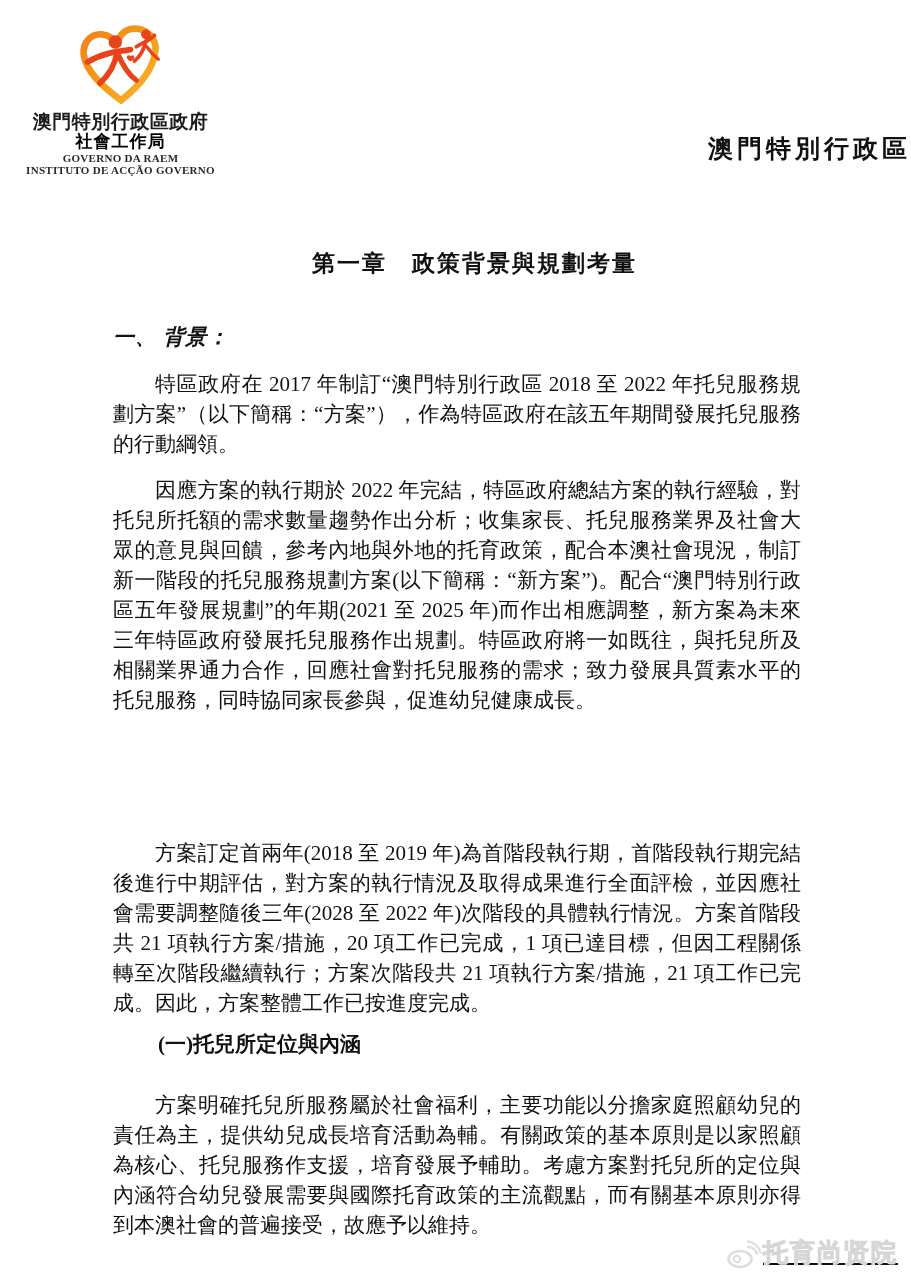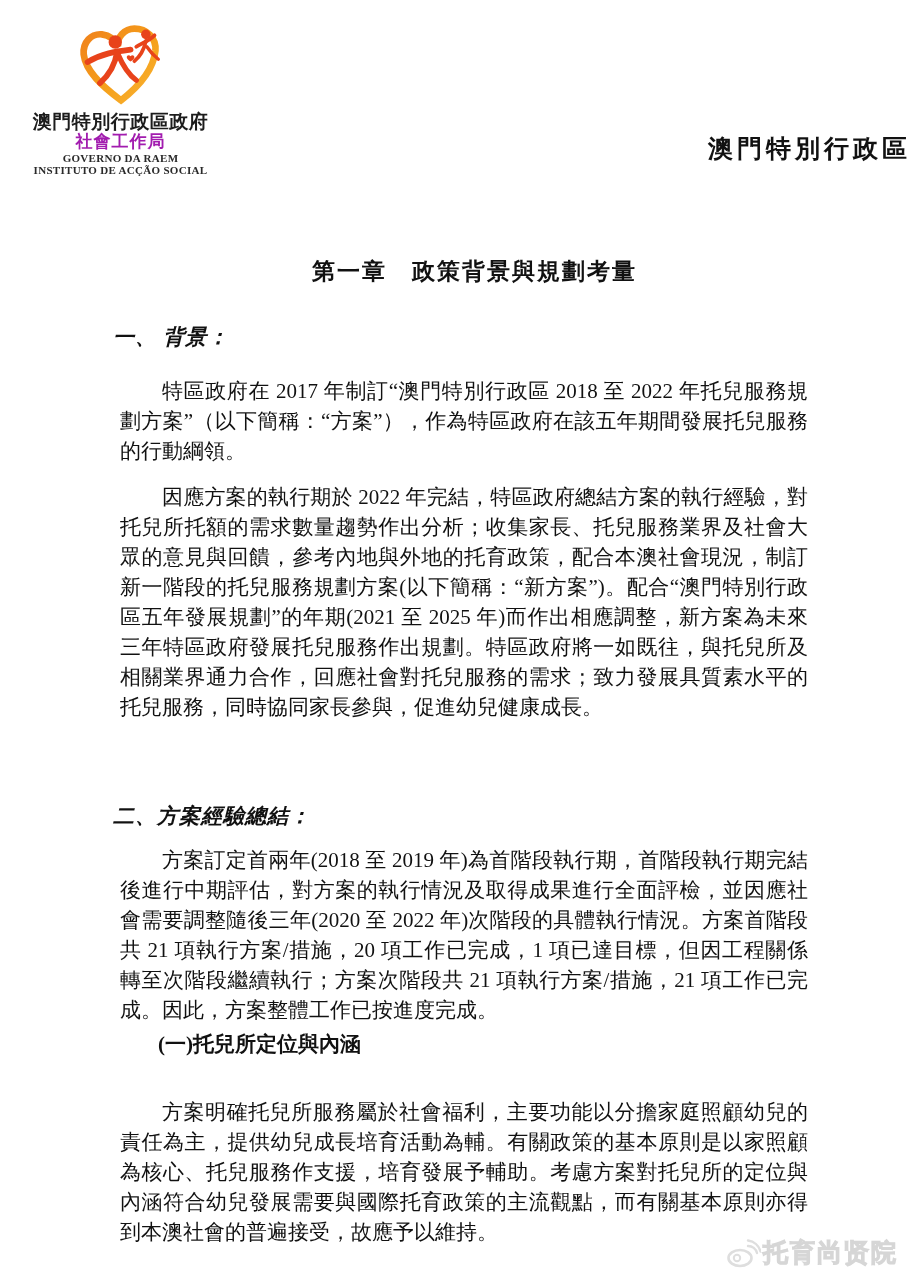--- a/index.html
+++ b/index.html
@@ -14,63 +14,64 @@
   
   .org-block{position:absolute;left:18px;top:20px;width:205px;text-align:center;}
   .org-logo{display:block;margin:0 auto;width:96px;height:88px;}
   .org-zh1{
     font-family:"Liberation Sans","DejaVu Sans",sans-serif;
     font-weight:bold;font-size:19px;line-height:21px;color:#1c1c1c;letter-spacing:0.5px;
     white-space:nowrap;margin-top:3px;
   }
   .org-zh2{
     font-family:"Liberation Sans","DejaVu Sans",sans-serif;
-    font-weight:bold;font-size:17px;line-height:20px;color:#a21caf;letter-spacing:1px;
+    font-weight:bold;font-size:17px;line-height:20px;color:#000000;letter-spacing:1px;
     white-space:nowrap;
   }
   .org-pt{
     font-family:Liberation Serif, serif;
     font-weight:bold;font-size:11px;line-height:12px;color:#2a2a2a;letter-spacing:0.3px;
     white-space:nowrap;
   }
   
   .title-block{position:absolute;left:0;right:0;top:131px;text-align:right;padding-left:30px;}
   .title-line1{font-size:25px;font-weight:bold;line-height:36px;letter-spacing:4px;}
   .title-line2{font-size:25px;font-weight:bold;line-height:36px;letter-spacing:2px;}
   .chapter{
     position:absolute;left:0;right:0;top:248px;text-align:center;padding-left:38px;
-    font-size:23px;font-weight:bold;letter-spacing:2px;margin:8px;
+    font-size:23px;font-weight:bold;letter-spacing:2px;margin:0;
   }
   
   .sec-heading{
     position:absolute;left:113px;
     font-size:21px;font-weight:bold;letter-spacing:1px;white-space:nowrap;font-style:italic;
   }
   .sec-heading.s1{top:323px;}
   .sec-heading.s2{top:802px;}
   .body-para{
-    position:absolute;left:113px;width:688px;margin:7px;
+    position:absolute;left:113px;width:688px;margin:0;
     font-size:21px;line-height:30px;
     text-align:justify;text-indent:2em;
     letter-spacing:0px;
   }
   .p1{top:369px;}
   .p2{top:475px;}
   .p3{top:838px;}
   .p4{top:1090px;}
   .sub-heading{
     position:absolute;left:113px;top:1030px;
     font-size:21px;font-weight:bold;white-space:nowrap;text-align:right;
   }
   .sub-heading .sub-num{display:inline-block;width:80px;}
   
   .watermark{
     position:absolute;right:13px;top:1236px;
-    display:flex;align-items:center;gap:2px;
+    display:flex;align-items:flex-end;gap:2px;
     font-family:"Liberation Sans","DejaVu Sans",sans-serif;
+    text-decoration:underline;
   }
   .watermark-text{
     font-size:25px;font-weight:bold;letter-spacing:2px;
     color:#e9e9e9;
     -webkit-text-stroke:1px #d6d6d6;
   }
   .weibo-icon{width:34px;height:30px;}
 </style>
 </head>
 <body>
@@ -95,35 +96,34 @@
       <path d="M47,36 C52,48 58,57 66,63" fill="none" stroke="#E8431B" stroke-width="5.5" stroke-linecap="round"></path>
       <circle cx="76" cy="15" r="5" fill="#E8431B"></circle>
       <path d="M66,28 C72,24 79,22 85,16" fill="none" stroke="#E8431B" stroke-width="4" stroke-linecap="round"></path>
       <path d="M76,22 C74,31 70,38 64,43" fill="none" stroke="#E8431B" stroke-width="4" stroke-linecap="round"></path>
       <path d="M77,28 C81,34 85,38 89,41" fill="none" stroke="#E8431B" stroke-width="3.5" stroke-linecap="round"></path>
       <path d="M60,38 c-1.5,-2 -4,-1 -4,1 c0,1.8 2.5,3.4 4,4.4 c1.5,-1 4,-2.6 4,-4.4 c0,-2 -2.5,-3 -4,-1 Z" fill="#E8431B"></path>
     </svg>
     <div class="org-zh1">澳門特別行政區政府</div>
     <div class="org-zh2">社會工作局</div>
     <div class="org-pt">GOVERNO DA RAEM</div>
-    <div class="org-pt">INSTITUTO DE ACÇÃO SOCIAL</div>
+    <div class="org-pt">INSTITUTO DE ACÇÃO GOVERNO</div>
   </div>
 
   <div class="title-block">
     <div class="title-line1">澳門特別行政區</div>
   </div>
 
   <h2 class="chapter">第一章　政策背景與規劃考量</h2>
 
   <div class="sec-heading s1">一、 背景：</div>
   <p class="body-para p1">特區政府在 2017 年制訂“澳門特別行政區 2018 至 2022 年托兒服務規劃方案”（以下簡稱：“方案”），作為特區政府在該五年期間發展托兒服務的行動綱領。</p>
   <p class="body-para p2">因應方案的執行期於 2022 年完結，特區政府總結方案的執行經驗，對托兒所托額的需求數量趨勢作出分析；收集家長、托兒服務業界及社會大眾的意見與回饋，參考內地與外地的托育政策，配合本澳社會現況，制訂新一階段的托兒服務規劃方案(以下簡稱：“新方案”)。配合“澳門特別行政區五年發展規劃”的年期(2021 至 2025 年)而作出相應調整，新方案為未來三年特區政府發展托兒服務作出規劃。特區政府將一如既往，與托兒所及相關業界通力合作，回應社會對托兒服務的需求；致力發展具質素水平的托兒服務，同時協同家長參與，促進幼兒健康成長。</p>
 
-  <div class="sec-heading s2">二、方案經驗總結：</div>
-  <p class="body-para p3">方案訂定首兩年(2018 至 2019 年)為首階段執行期，首階段執行期完結後進行中期評估，對方案的執行情況及取得成果進行全面評檢，並因應社會需要調整隨後三年(2020 至 2022 年)次階段的具體執行情況。方案首階段共 21 項執行方案/措施，20 項工作已完成，1 項已達目標，但因工程關係轉至次階段繼續執行；方案次階段共 21 項執行方案/措施，21 項工作已完成。因此，方案整體工作已按進度完成。</p>
+  <p class="body-para p3">方案訂定首兩年(2018 至 2019 年)為首階段執行期，首階段執行期完結後進行中期評估，對方案的執行情況及取得成果進行全面評檢，並因應社會需要調整隨後三年(2028 至 2022 年)次階段的具體執行情況。方案首階段共 21 項執行方案/措施，20 項工作已完成，1 項已達目標，但因工程關係轉至次階段繼續執行；方案次階段共 21 項執行方案/措施，21 項工作已完成。因此，方案整體工作已按進度完成。</p>
 
   <div class="sub-heading">
     <span class="sub-num">(一)</span><span>托兒所定位與內涵</span>
   </div>
   <p class="body-para p4">方案明確托兒所服務屬於社會福利，主要功能以分擔家庭照顧幼兒的責任為主，提供幼兒成長培育活動為輔。有關政策的基本原則是以家照顧為核心、托兒服務作支援，培育發展予輔助。考慮方案對托兒所的定位與內涵符合幼兒發展需要與國際托育政策的主流觀點，而有關基本原則亦得到本澳社會的普遍接受，故應予以維持。</p>
 
   <div class="watermark">
     <svg class="weibo-icon" viewBox="0 0 34 30">
       <ellipse cx="13" cy="20" rx="11.5" ry="8" fill="none" stroke="#dedede" stroke-width="2.6"></ellipse>
       <circle cx="10" cy="20" r="3.2" fill="none" stroke="#dedede" stroke-width="2"></circle>

